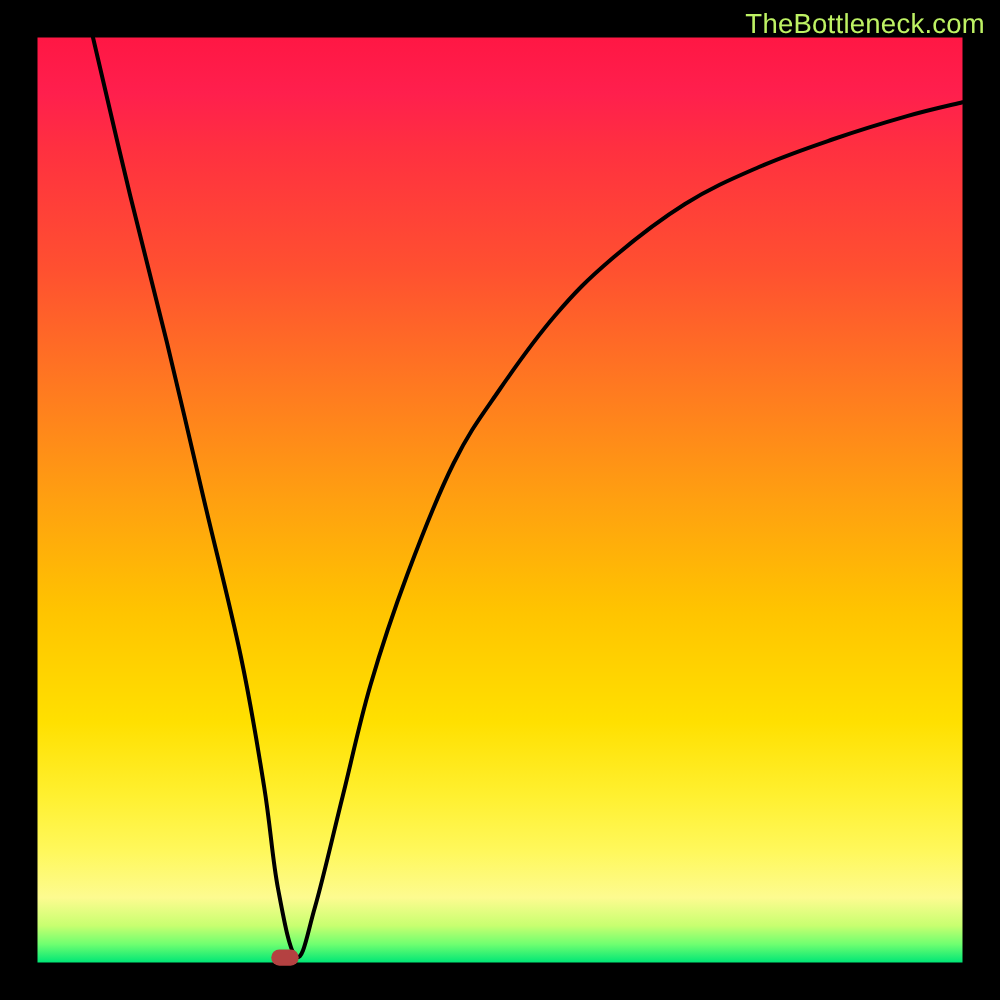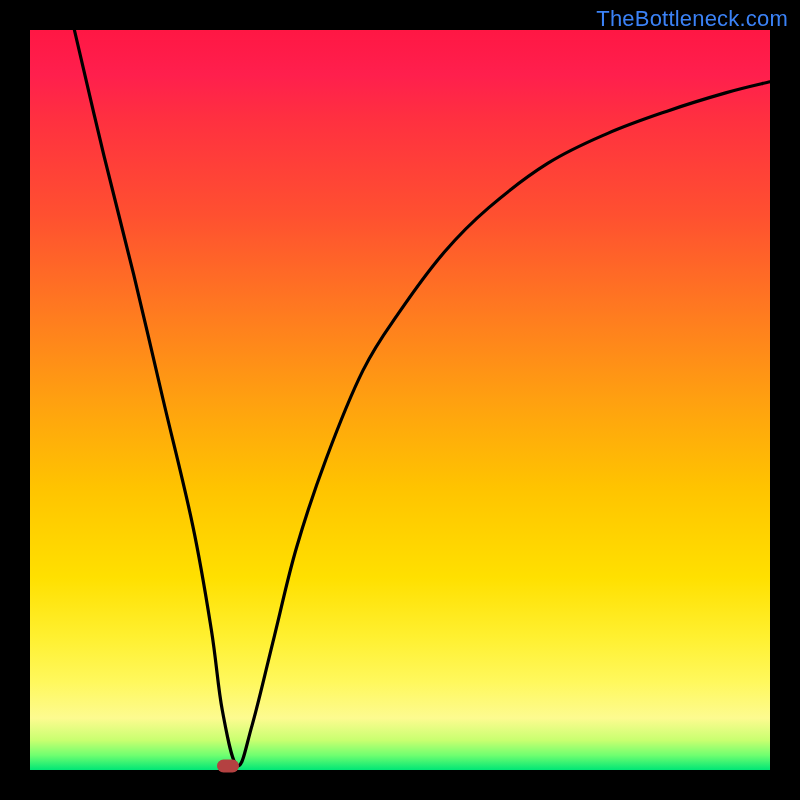--- a/index.html
+++ b/index.html
@@ -36,21 +36,21 @@
       #fff85c 88%,
       #fdfb90 93%,
       #c8ff70 96%,
       #70ff70 98%,
       #00e676 100%);
   }
   .watermark {
     position: absolute;
     top: 6px;
     right: 12px;
-    color: #3b82f6;
+    color: #bef264;
     font-size: 22px;
     letter-spacing: 0.2px;
     font-weight: 500;
   }
   svg.curve {
     position: absolute;
     left: 0;
     top: 0;
     width: 740px;
     height: 740px;

